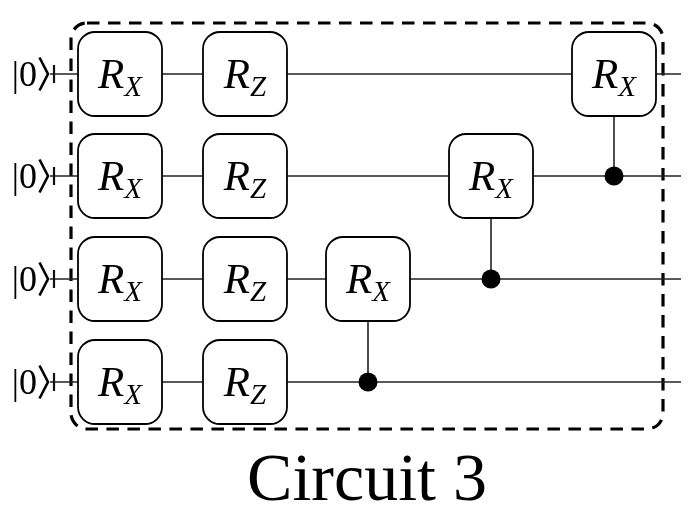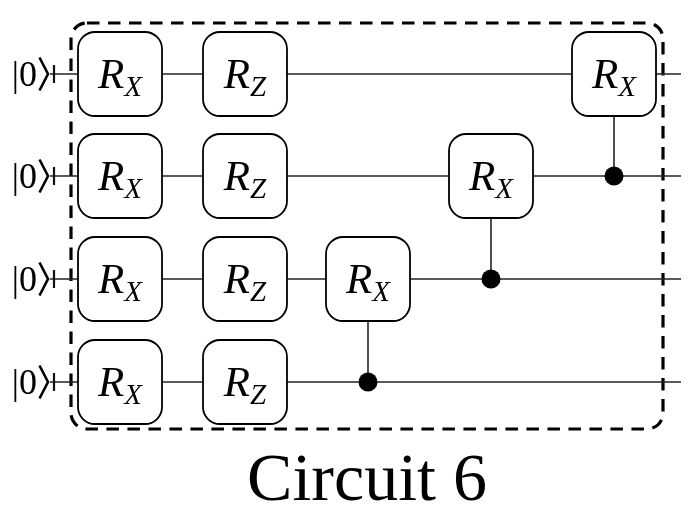--- a/index.html
+++ b/index.html
@@ -77,14 +77,14 @@
       <text x="245" y="293" text-anchor="middle" font-family="&quot;Liberation Serif&quot;, &quot;DejaVu Serif&quot;, serif" font-style="italic" font-size="43" fill="#000000"><tspan>R</tspan><tspan font-size="29" dy="8">Z</tspan></text>
       <rect x="203" y="340" width="84" height="84" rx="17" ry="17" fill="#ffffff" stroke="#000000" stroke-width="1.8"></rect>
       <text x="245" y="396" text-anchor="middle" font-family="&quot;Liberation Serif&quot;, &quot;DejaVu Serif&quot;, serif" font-style="italic" font-size="43" fill="#000000"><tspan>R</tspan><tspan font-size="29" dy="8">Z</tspan></text>
       <rect x="326" y="237" width="84" height="84" rx="17" ry="17" fill="#ffffff" stroke="#000000" stroke-width="1.8"></rect>
       <text x="368" y="293" text-anchor="middle" font-family="&quot;Liberation Serif&quot;, &quot;DejaVu Serif&quot;, serif" font-style="italic" font-size="43" fill="#000000"><tspan>R</tspan><tspan font-size="29" dy="8">X</tspan></text>
       <rect x="449" y="134" width="84" height="84" rx="17" ry="17" fill="#ffffff" stroke="#000000" stroke-width="1.8"></rect>
       <text x="491" y="190" text-anchor="middle" font-family="&quot;Liberation Serif&quot;, &quot;DejaVu Serif&quot;, serif" font-style="italic" font-size="43" fill="#000000"><tspan>R</tspan><tspan font-size="29" dy="8">X</tspan></text>
       <rect x="572" y="32" width="84" height="84" rx="17" ry="17" fill="#ffffff" stroke="#000000" stroke-width="1.8"></rect>
       <text x="614" y="88" text-anchor="middle" font-family="&quot;Liberation Serif&quot;, &quot;DejaVu Serif&quot;, serif" font-style="italic" font-size="43" fill="#000000"><tspan>R</tspan><tspan font-size="29" dy="8">X</tspan></text>
     </svg>
-  <div class="caption">Circuit 6</div>
+  <div class="caption">Circuit 3</div>
 </div>
 
 </body></html>

